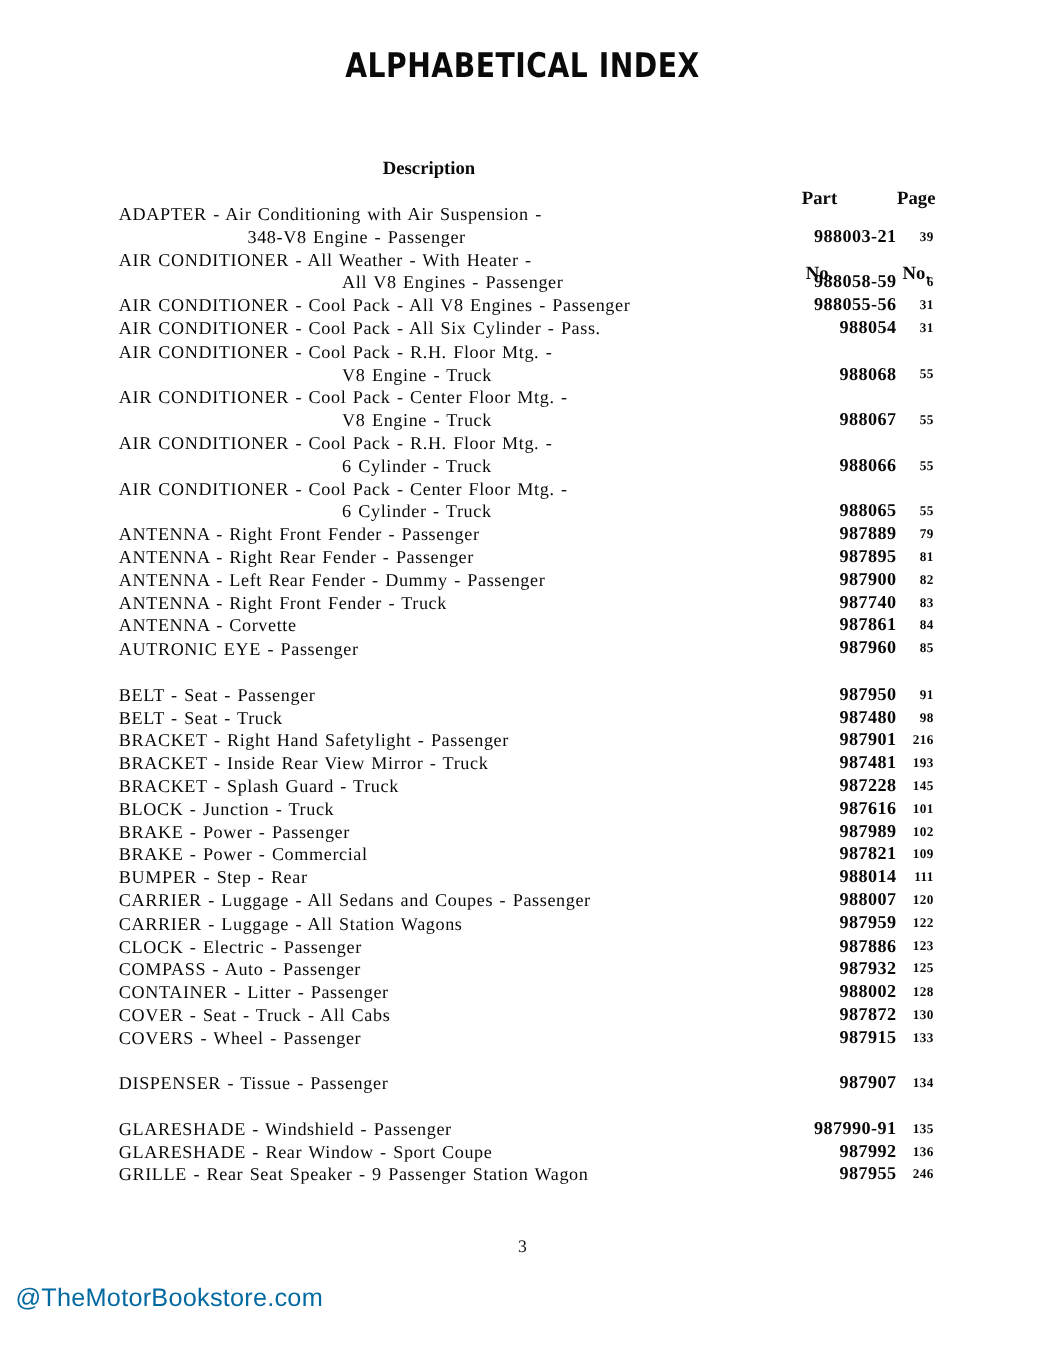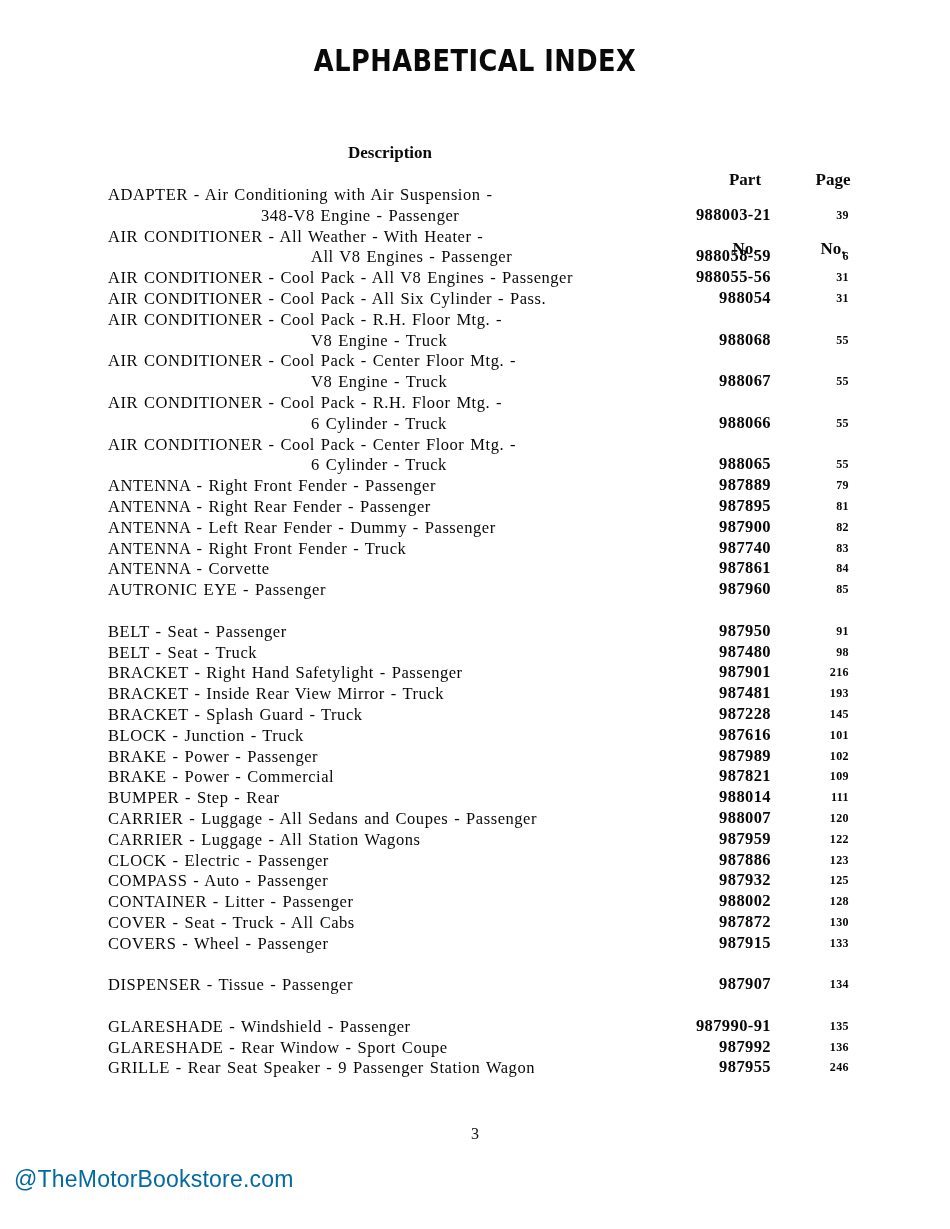--- a/index.html
+++ b/index.html
@@ -63,21 +63,21 @@
   .entry-row.gap { margin-top: 20.8px; }
 
   .desc {
     position: absolute;
     top: 0;
     left: 108px;
     display: flex;
     align-items: baseline;
     max-width: 690px;
   }
-  .desc.ind1 { left: 225px; margin-left: 36px; }
+  .desc.ind1 { left: 225px; }
   .desc.ind2 { left: 311px; }
 
   .desc-text {
     letter-spacing: 0.55px;
     word-spacing: 1.2px;
     color: #080808;
     flex: 0 0 auto;
   }
 
   .leader {
@@ -94,21 +94,21 @@
     white-space: nowrap;
     letter-spacing: 3.4px;
     font-size: 16.5px;
     color: #080808;
   }
   .leader.none::after { content: ""; }
 
   .partno {
     position: absolute;
     top: 0;
-    left: 608px;
+    left: 652px;
     width: 163px;
     text-align: right;
     font-weight: 700;
     font-size: 16.5px;
     letter-spacing: 0.4px;
     color: #080808;
   }
   .pageno {
     position: absolute;
     top: 0;

